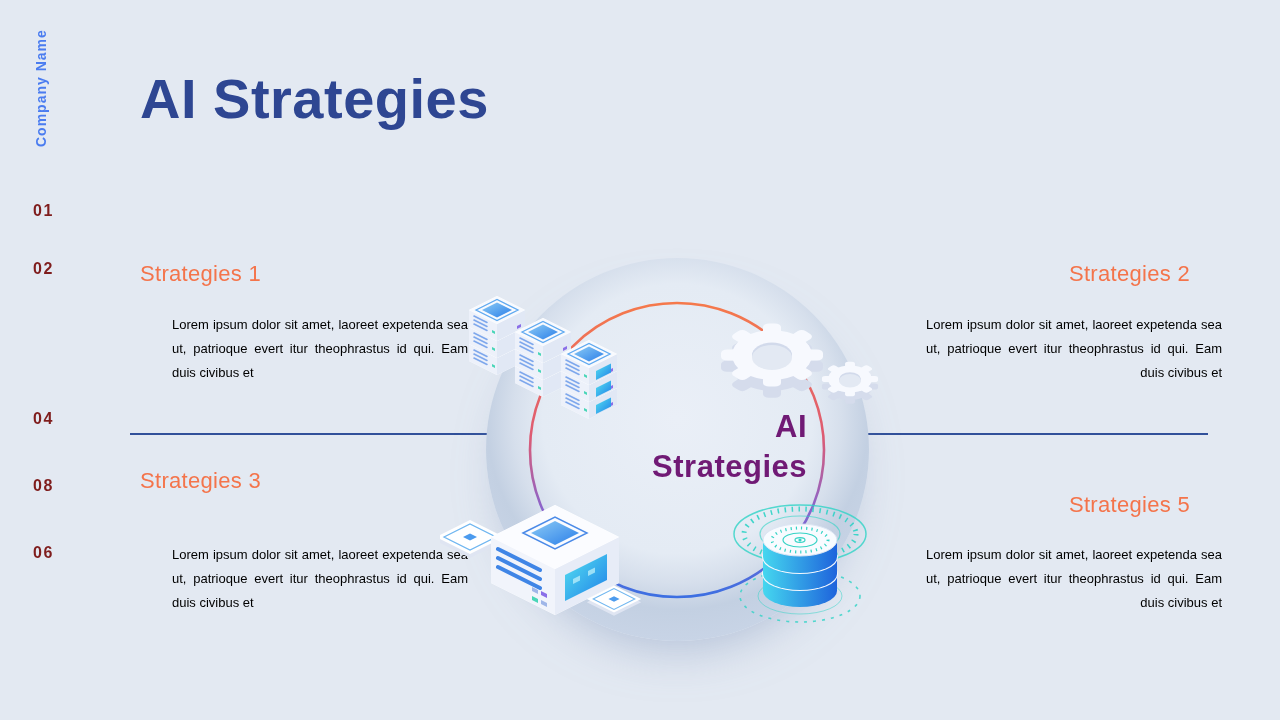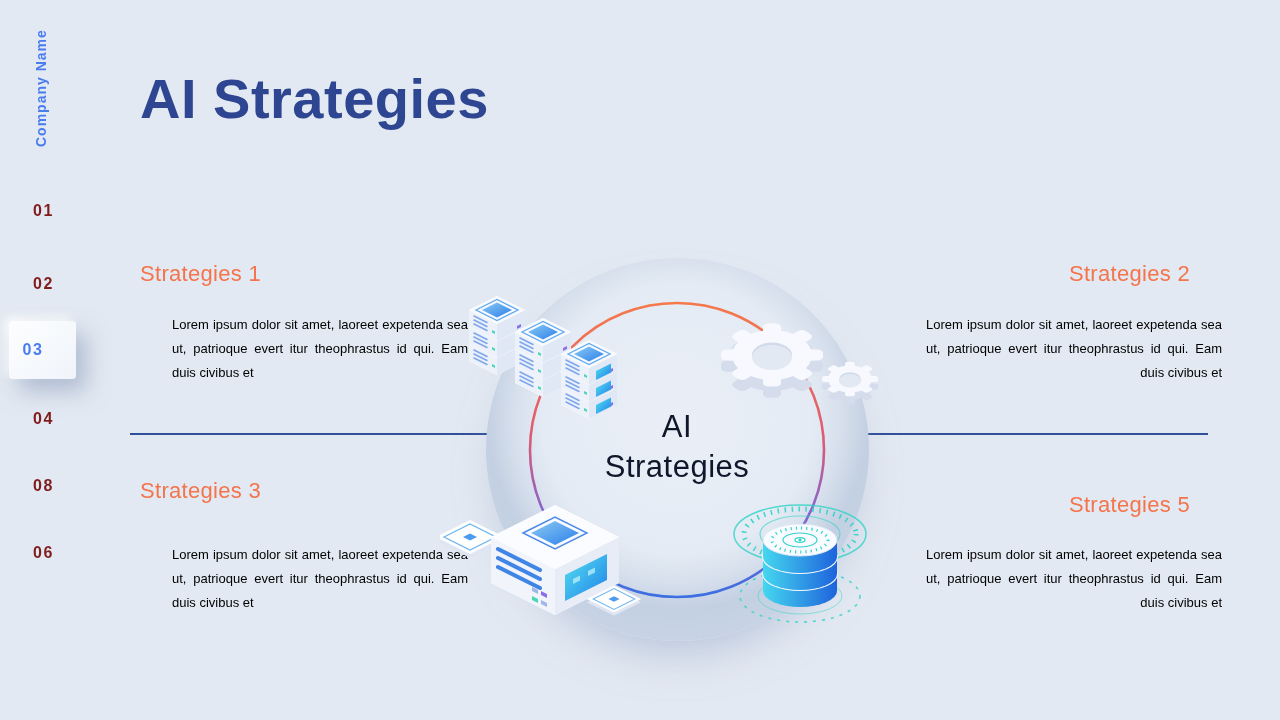--- a/index.html
+++ b/index.html
@@ -44,21 +44,21 @@
     border-radius:50%; z-index:2;
     background:radial-gradient(circle at 50% 42%,
       #EAEFF7 0%, #E4EBF4 46%, #D6DFEC 56%, #C3D0E2 65%,
       #C8D4E6 76%, #DAE2EF 87%, rgba(227,233,242,0) 98%);
     box-shadow:0 26px 46px -18px rgba(139,158,193,.55);
   }
   .ring-svg{position:absolute; left:527px; top:300px; z-index:3;}
   .illus{position:absolute; z-index:4;}
   .center-label{
     position:absolute; left:547px; top:407px; width:260px; z-index:5;
-    text-align:center; color:#0f172a; font-weight:400;
+    text-align:right; color:#701a75; font-weight:700;
     font-size:31px; line-height:40px; letter-spacing:.5px;
   }
   
   .sec-heading{
     position:absolute; font-size:22px; font-weight:400; color:#F4744B; letter-spacing:.3px;
   }
   .sec-body{
     position:absolute; width:296px; font-size:13px; line-height:24px; color:#000000;
     text-align:justify;
     margin-left:32px;
@@ -140,24 +140,21 @@
         <path d="M-26,0 L0,-13 L26,0 L0,13 Z" fill="none" stroke="#6FB6F0" stroke-width="1.3"></path>
         <path d="M-7,0 L0,-3.5 L7,0 L0,3.5 Z" fill="#4C9BEE"></path>
       </g>
     </defs>
   </svg>
 
   <div class="company">Company Name</div>
   <div class="title">AI Strategies</div>
 
   <div class="nav-num" style="top:202px">01</div>
-  <div class="nav-num" style="top:275px">02</div>
-  <div class="nav-card">
-    <div class="nav-num">03</div>
-  </div>
+  <div class="nav-num" style="top:260px">02</div>
   <div class="nav-num" style="top:410px">04</div>
   <div class="nav-num" style="top:477px">08</div>
   <div class="nav-num" style="top:544px">06</div>
 
   <div class="divider"></div>
 
   <div class="big-circle"></div>
   <svg class="ring-svg" width="300" height="300">
     <circle cx="150" cy="150" r="147" fill="none" stroke="url(#ringGrad)" stroke-width="2.6"></circle>
   </svg>
@@ -263,21 +260,21 @@
     <div class="sec-heading" style="left:140px; top:261px">Strategies 1</div>
     <div class="sec-body" style="left:140px; top:313px">Lorem ipsum dolor sit amet, laoreet expetenda sea ut, patrioque evert itur theophrastus id qui. Eam duis civibus et</div>
   </div>
 
   <div>
     <div class="sec-heading align-right" style="left:894px; top:261px; width:296px">Strategies 2</div>
     <div class="sec-body justify-right" style="left:894px; top:313px">Lorem ipsum dolor sit amet, laoreet expetenda sea ut, patrioque evert itur theophrastus id qui. Eam duis civibus et</div>
   </div>
 
   <div>
-    <div class="sec-heading" style="left:140px; top:478px">Strategies 3</div>
+    <div class="sec-heading" style="left:140px; top:468px">Strategies 3</div>
     <div class="sec-body" style="left:140px; top:543px">Lorem ipsum dolor sit amet, laoreet expetenda sea ut, patrioque evert itur theophrastus id qui. Eam duis civibus et</div>
   </div>
 
   <div>
     <div class="sec-heading align-right" style="left:894px; top:492px; width:296px">Strategies 5</div>
     <div class="sec-body justify-right" style="left:894px; top:543px">Lorem ipsum dolor sit amet, laoreet expetenda sea ut, patrioque evert itur theophrastus id qui. Eam duis civibus et</div>
   </div>
 
 </div>
 

